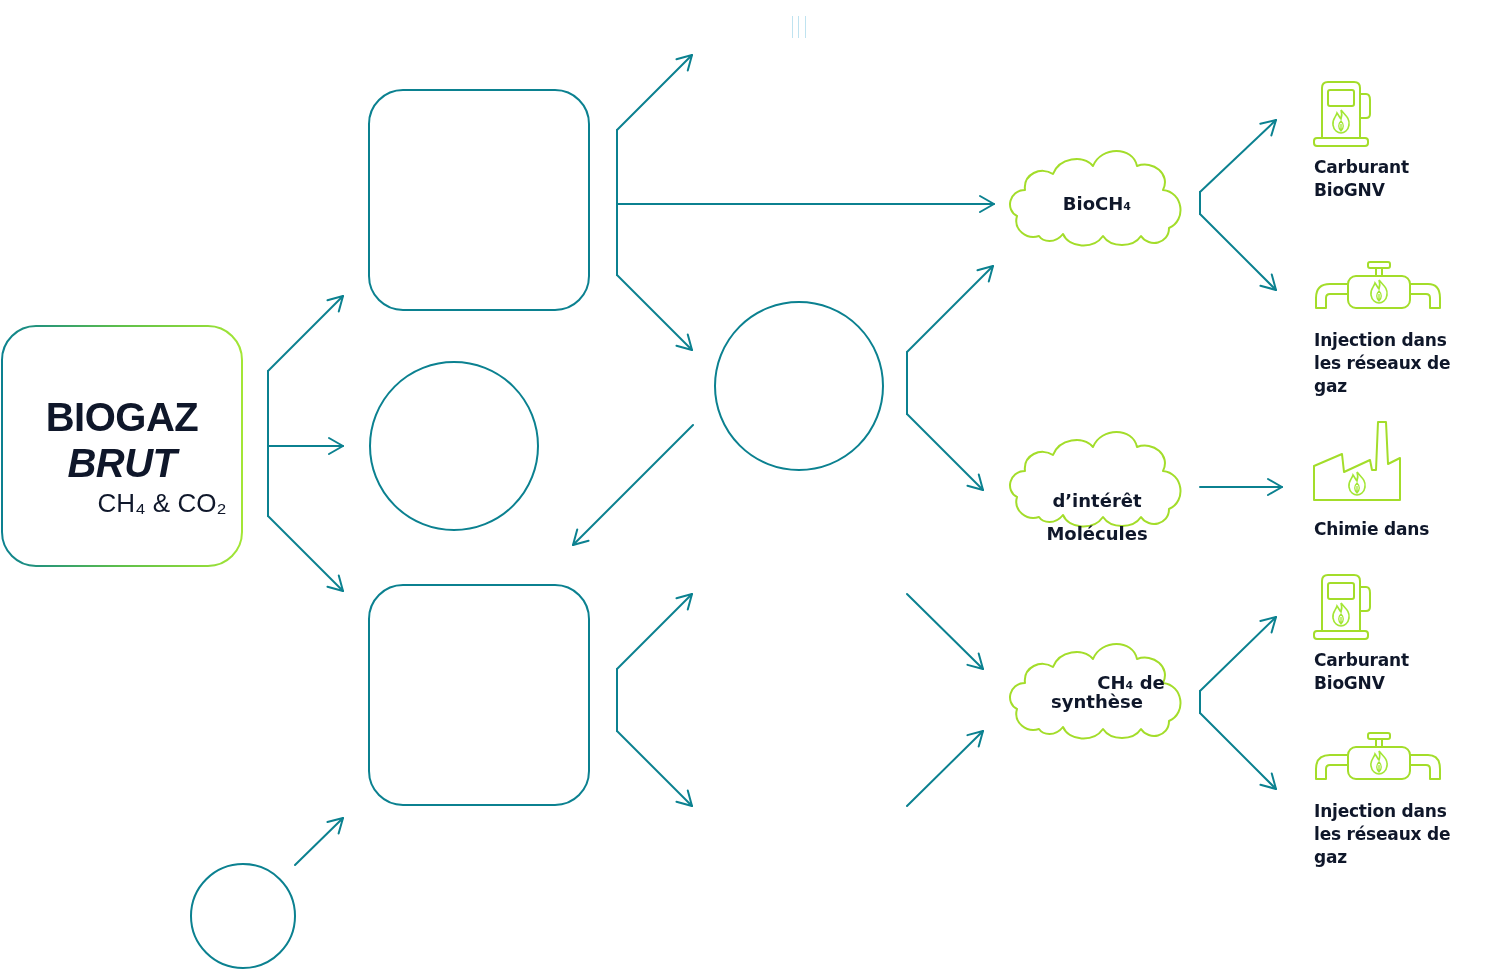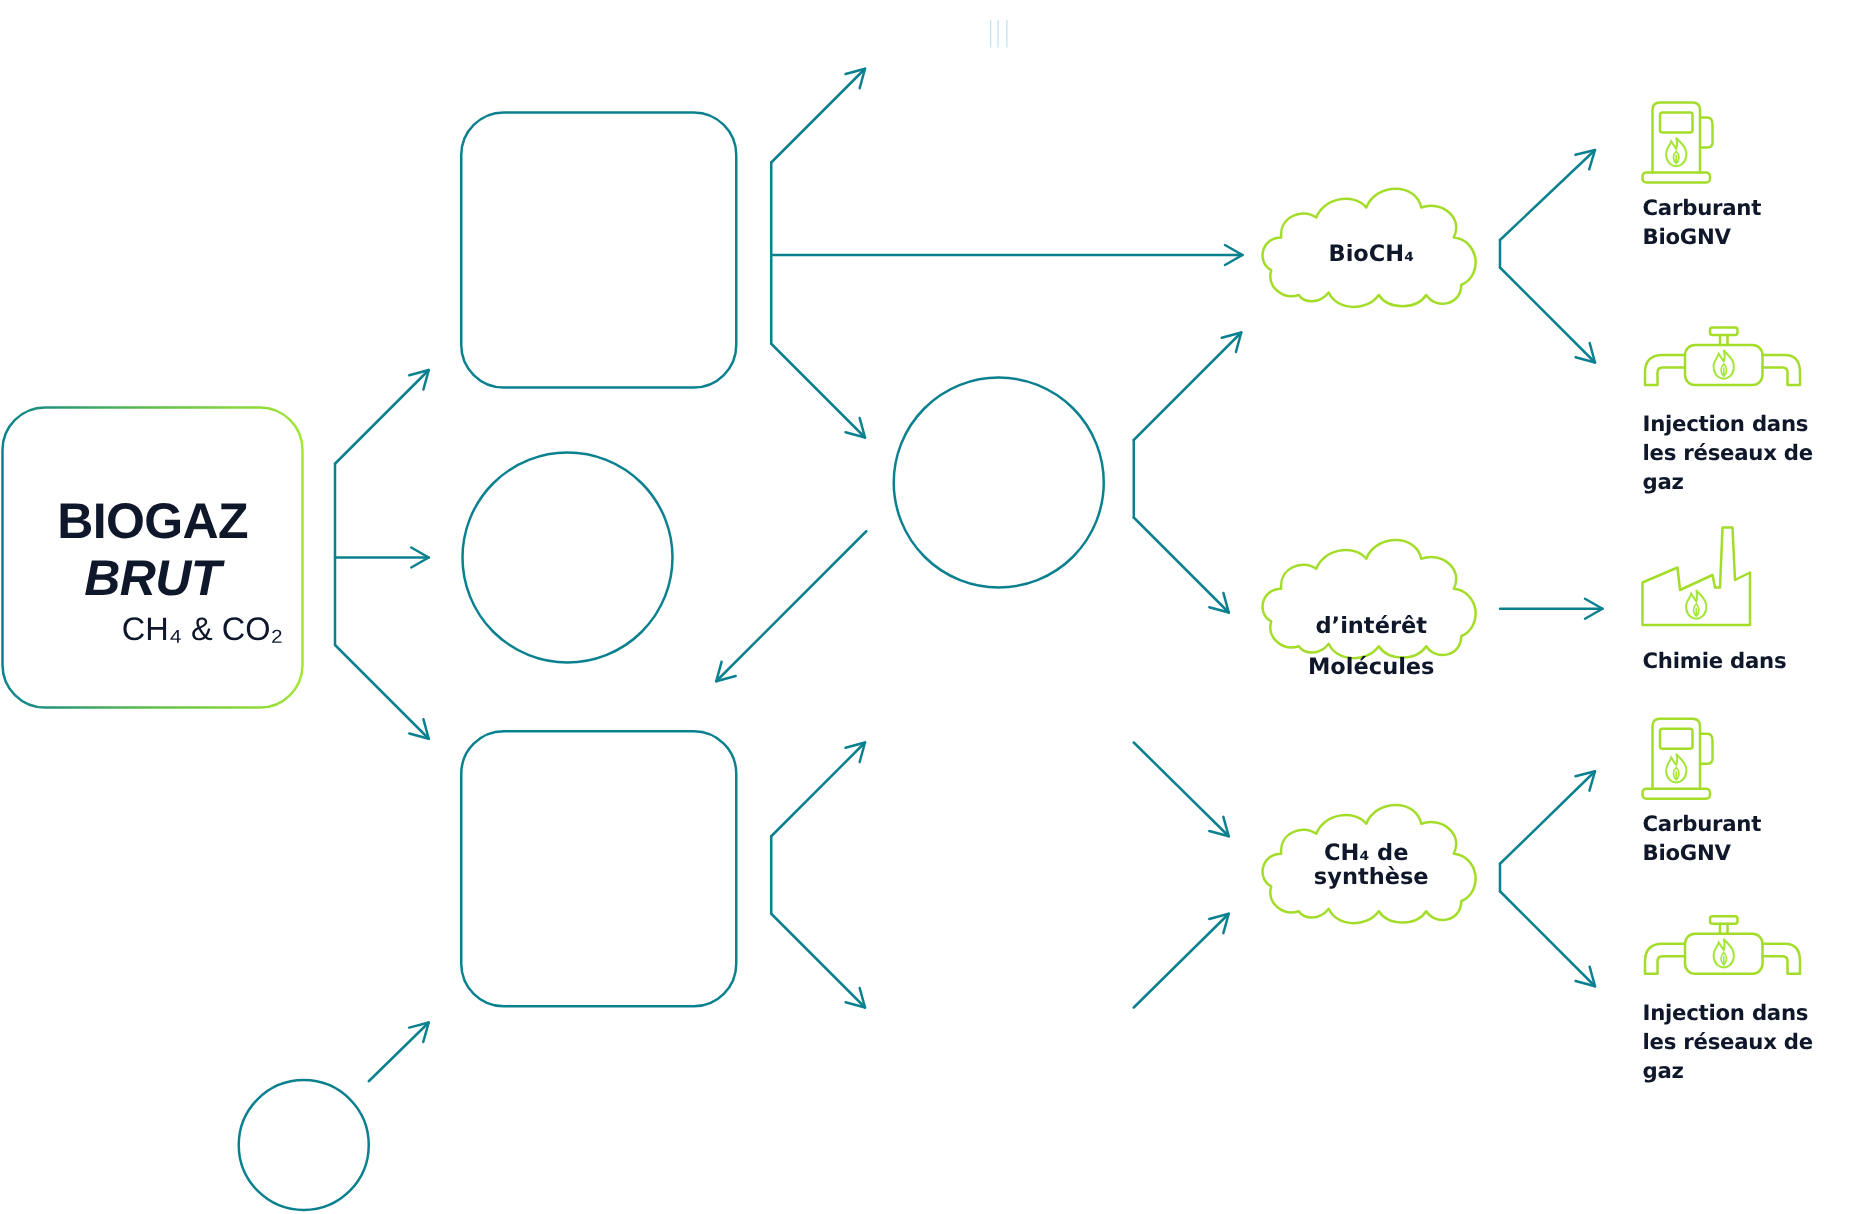--- a/index.html
+++ b/index.html
@@ -128,21 +128,21 @@
 
 <div class="ghost"></div>
 
 <div class="label main-title" style="left:2px; top:394px;">BIOGAZ</div>
 <div class="label main-title" style="left:2px; top:440px;font-style:italic;">BRUT</div>
 <div class="label main-sub" style="left:2px; top:488px;">CH₄ &amp; CO₂</div>
 
 <div class="label cloudlabel" style="left:1017px; top:193px;">BioCH₄</div>
 <div class="label cloudlabel" style="left:1017px; top:481px;margin-top:42px;">Molécules</div>
 <div class="label cloudlabel" style="left:1017px; top:490px;">d’intérêt</div>
-<div class="label cloudlabel" style="left:1013px; top:672px;">CH₄ de</div>
+<div class="label cloudlabel" style="left:1051px; top:672px;">CH₄ de</div>
 <div class="label cloudlabel" style="left:1017px; top:691px;">synthèse</div>
 
 <div class="label outlabel" style="left:1314px; top:156px;">Carburant</div>
 <div class="label outlabel" style="left:1314px; top:179px;">BioGNV</div>
 <div class="label outlabel" style="left:1314px; top:329px;">Injection dans</div>
 <div class="label outlabel" style="left:1314px; top:352px;">les réseaux de gaz</div>
 <div class="label outlabel" style="left:1314px; top:518px;">Chimie dans</div>
 <div class="label outlabel" style="left:1314px; top:649px;">Carburant</div>
 <div class="label outlabel" style="left:1314px; top:672px;">BioGNV</div>
 <div class="label outlabel" style="left:1314px; top:800px;">Injection dans</div>

